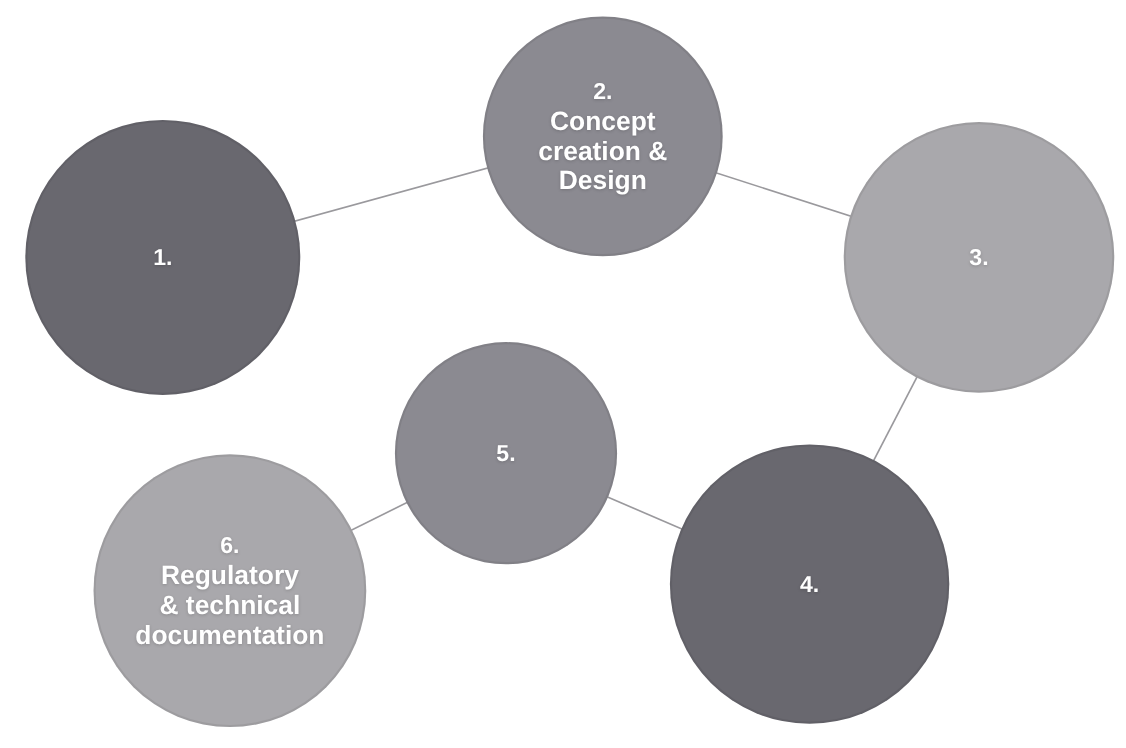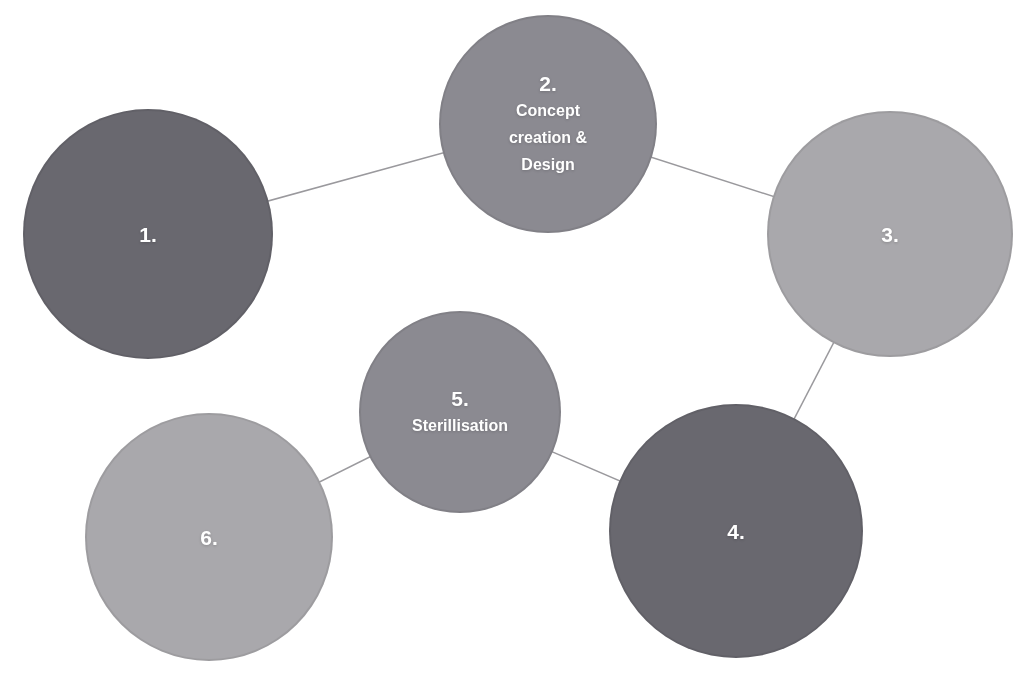--- a/index.html
+++ b/index.html
@@ -35,21 +35,21 @@
     color: #ffffff;
     font-weight: bold;
     box-shadow: inset 0 0 0 2px rgba(0,0,0,0.07);
   }
   .step-num {
     font-size: 21px;
     line-height: 27px;
     text-shadow: 0 1px 3px rgba(0,0,0,0.18);
   }
   .step-label {
-    font-size: 16px;
+    font-size: 24px;
     line-height: 27px;
     white-space: pre-line;
     text-shadow: 0 1px 3px rgba(0,0,0,0.18);
   }
   
   .c1 { left: 23px;  top: 109px; width: 250px; height: 250px; }
   .c2 { left: 439px; top: 15px;  width: 218px; height: 218px; }
   .c3 { left: 767px; top: 111px; width: 246px; height: 246px; }
   .c4 { left: 609px; top: 404px; width: 254px; height: 254px; }
   .c5 { left: 359px; top: 311px; width: 202px; height: 202px; }
@@ -82,20 +82,22 @@
   <div class="step-circle c3" style="background-color: rgb(169, 168, 172);">
     <div class="step-num">3.</div>
   </div>
 
   <div class="step-circle c4" style="background-color: rgb(105, 104, 111);">
     <div class="step-num">4.</div>
   </div>
 
   <div class="step-circle c5" style="background-color: rgb(139, 138, 145);">
     <div class="step-num">5.</div>
-    <div class="step-label">Sterillisation</div>
   </div>
 
   <div class="step-circle c6" style="background-color: rgb(169, 168, 172);">
     <div class="step-num">6.</div>
+    <div class="step-label">Regulatory
+&amp; technical
+documentation</div>
   </div>
 
 </div>
 
 </body></html>

